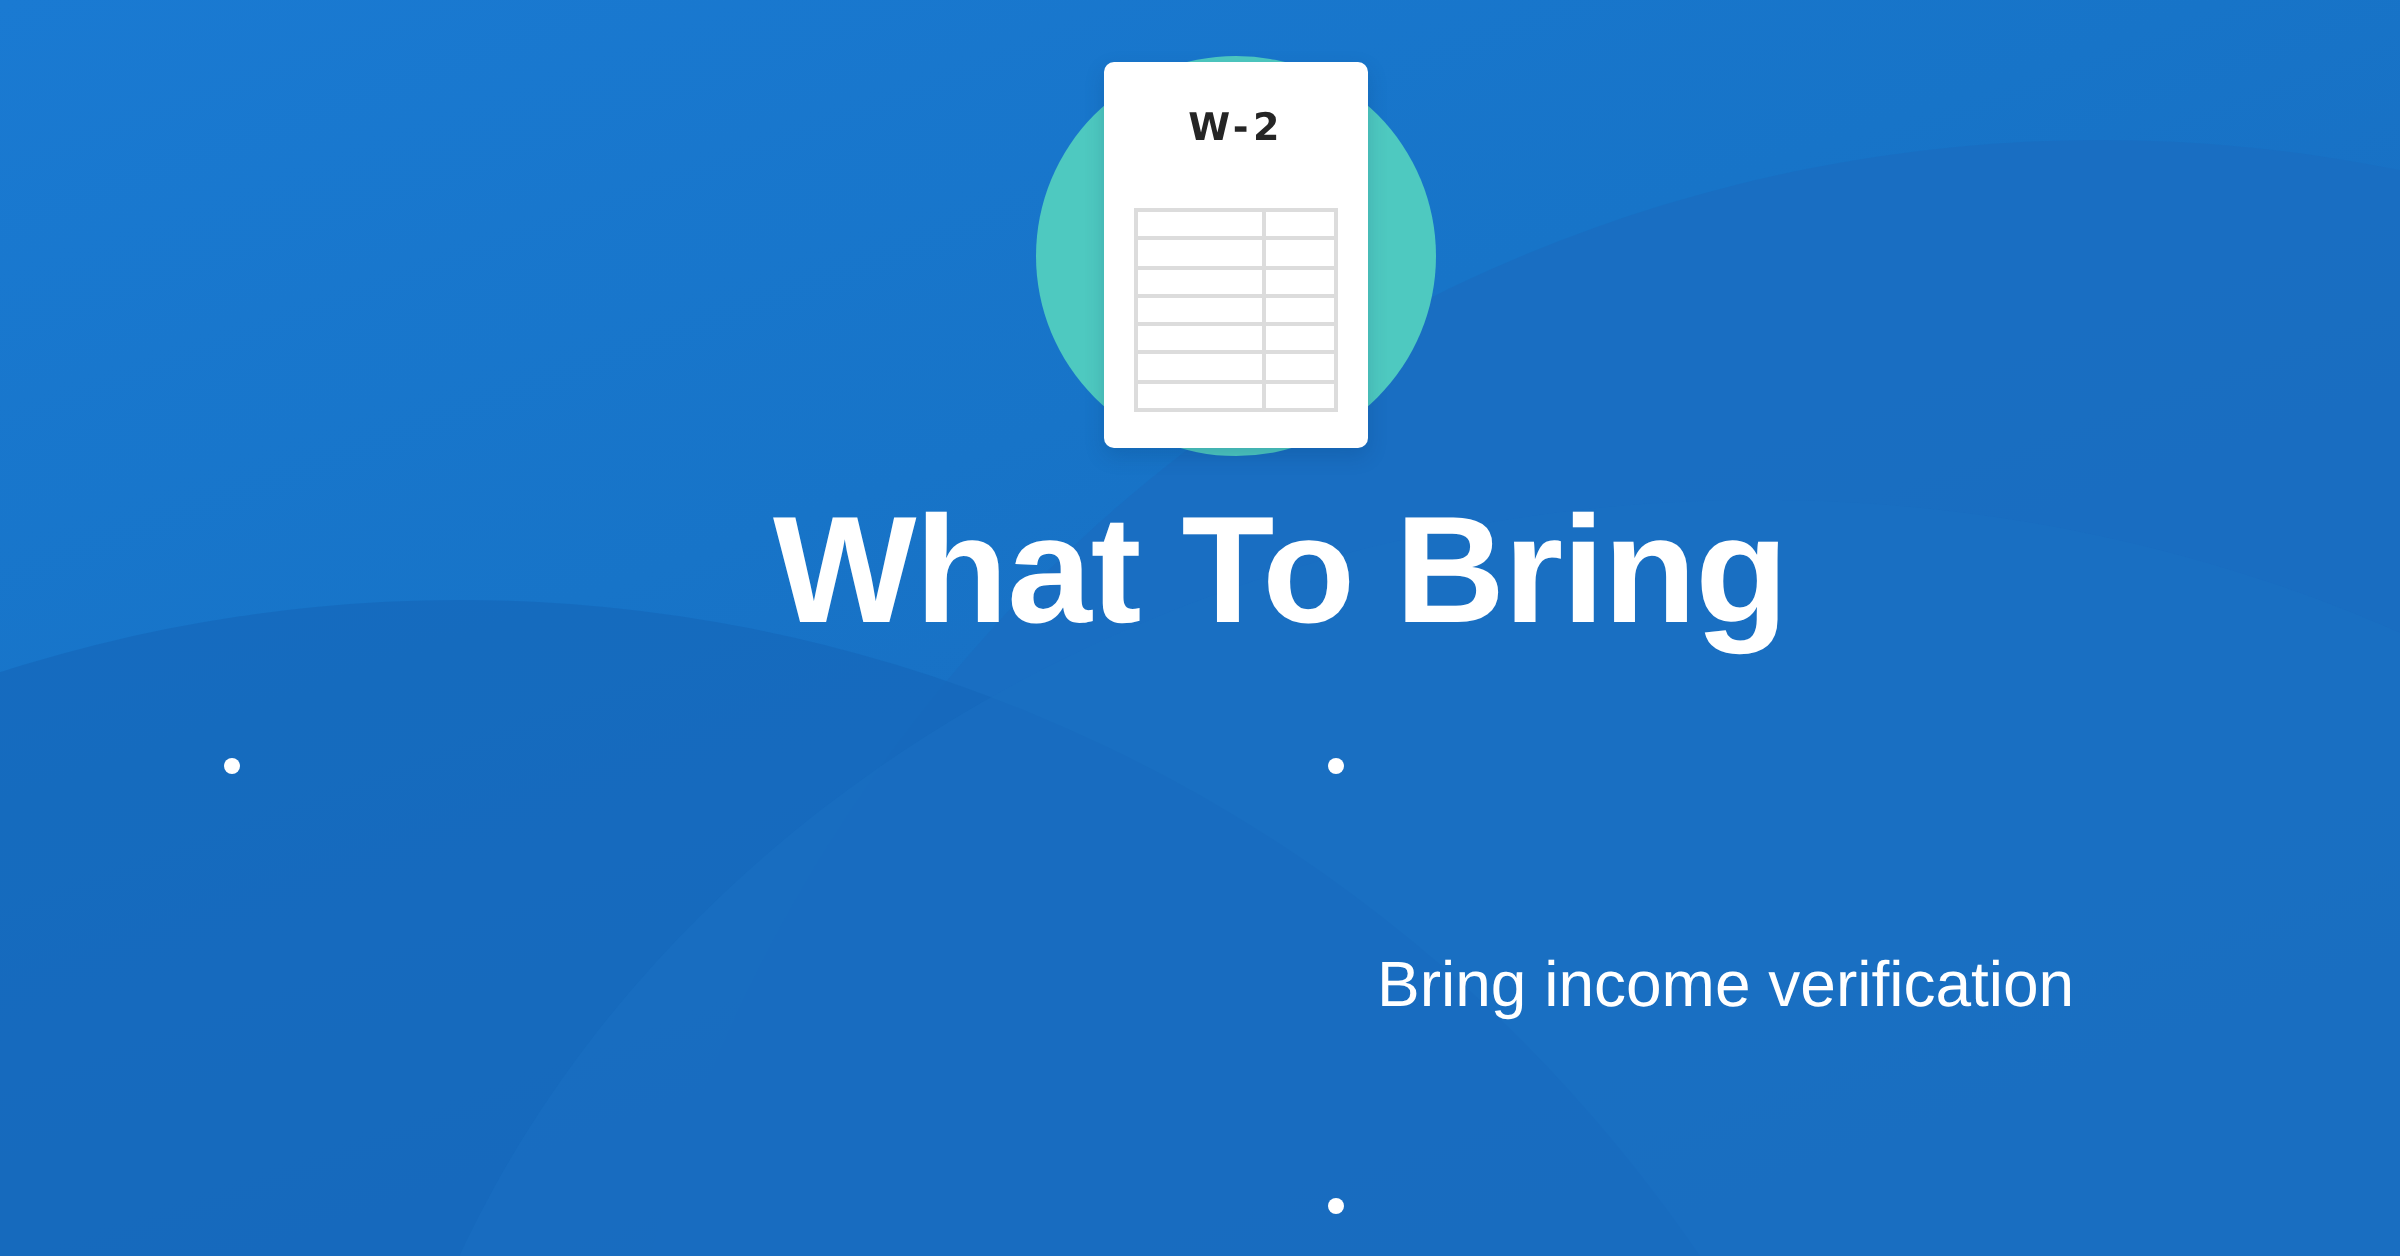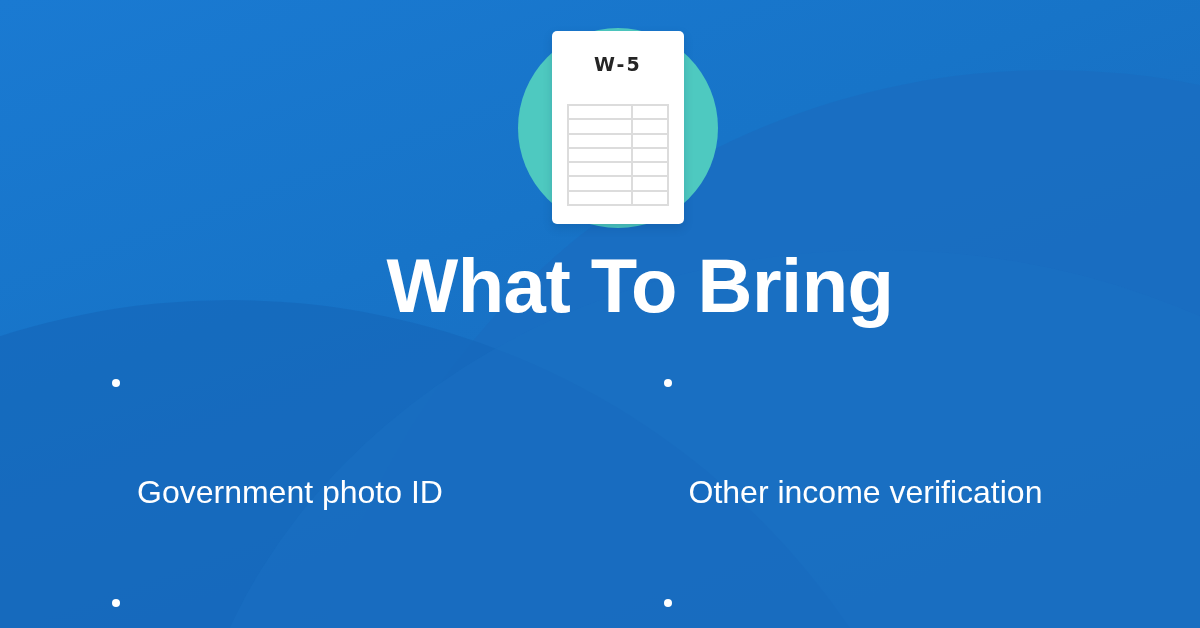--- a/index.html
+++ b/index.html
@@ -198,21 +198,21 @@
   <div class="bg-base"></div>
   <div class="bg-arc-right"></div>
   <div class="bg-arc-bottom"></div>
   <div class="bg-arc-soft"></div>
 
   <div class="content">
 
     <div class="icon-area">
       <div class="teal-circle"></div>
       <div class="doc-card">
-        <div class="doc-title">W-5</div>
+        <div class="doc-title">W-2</div>
         <div class="doc-table">
           <div class="doc-row">
             <div class="doc-cell wide"></div>
             <div class="doc-cell narrow"></div>
           </div>
           <div class="doc-row">
             <div class="doc-cell wide"></div>
             <div class="doc-cell narrow"></div>
           </div>
           <div class="doc-row">
@@ -237,36 +237,32 @@
           </div>
         </div>
       </div>
     </div>
 
     <div class="headline">What To Bring</div>
 
     <div class="lists">
       <div class="list-col left">
         <ul class="bring-list">
-          <li>
-            <span class="bullet"></span>
-            <span class="li-text">Government photo ID</span>
-          </li>
           <li>
             <span class="bullet"></span>
             
           </li>
 
         </ul>
       </div>
       <div class="list-col right">
         <ul class="bring-list">
           <li>
             <span class="bullet"></span>
-            <span class="li-text">Other income verification</span>
+            <span class="li-text">Bring income verification</span>
           </li>
           <li>
             <span class="bullet"></span>
             
           </li>
 
         </ul>
       </div>
     </div>
 

